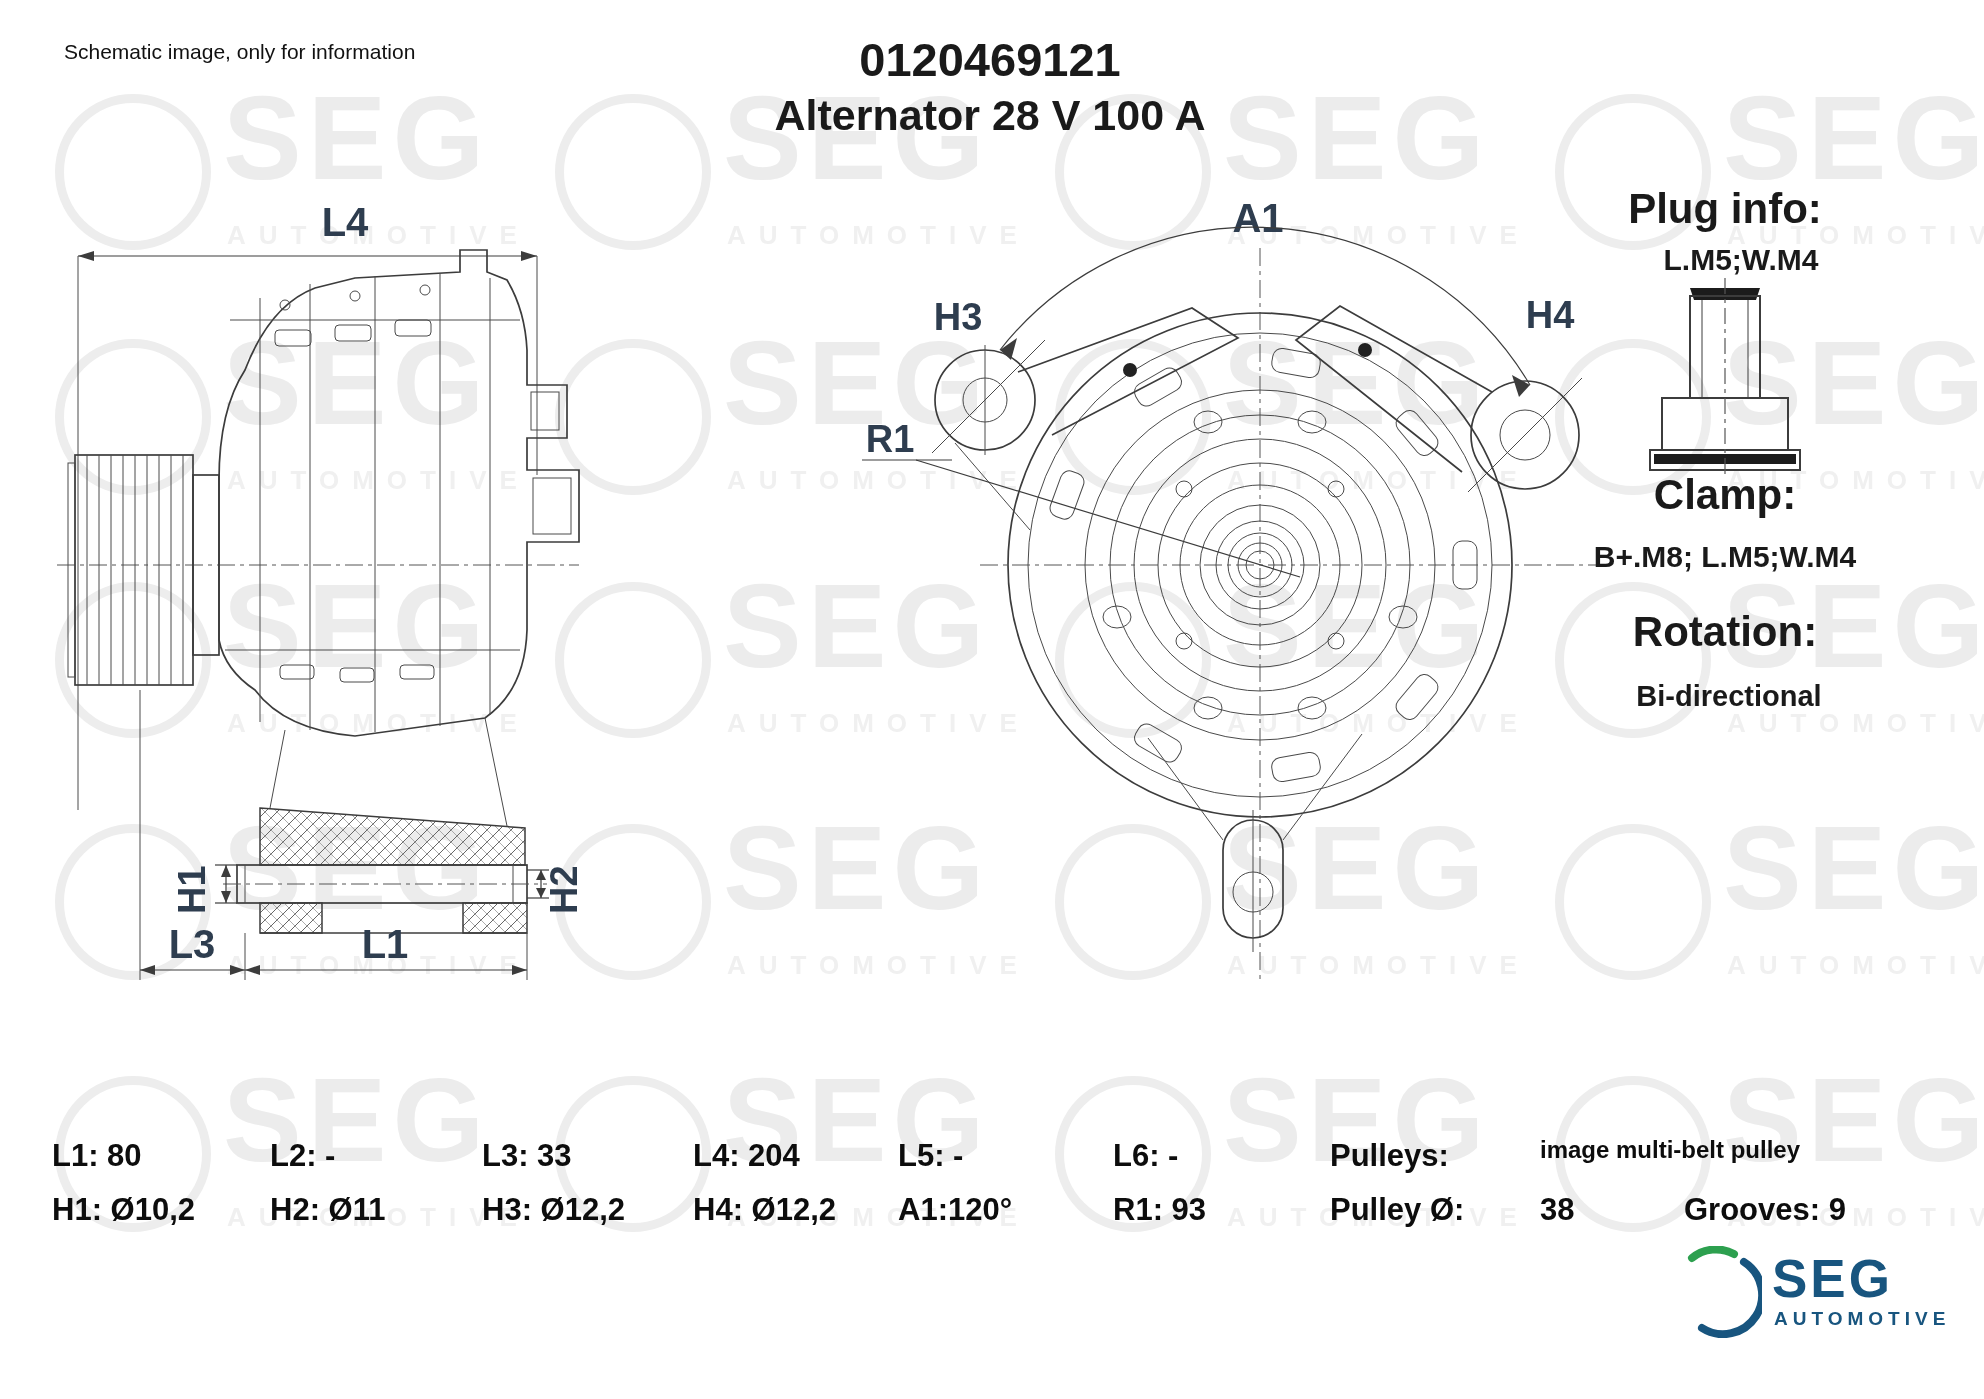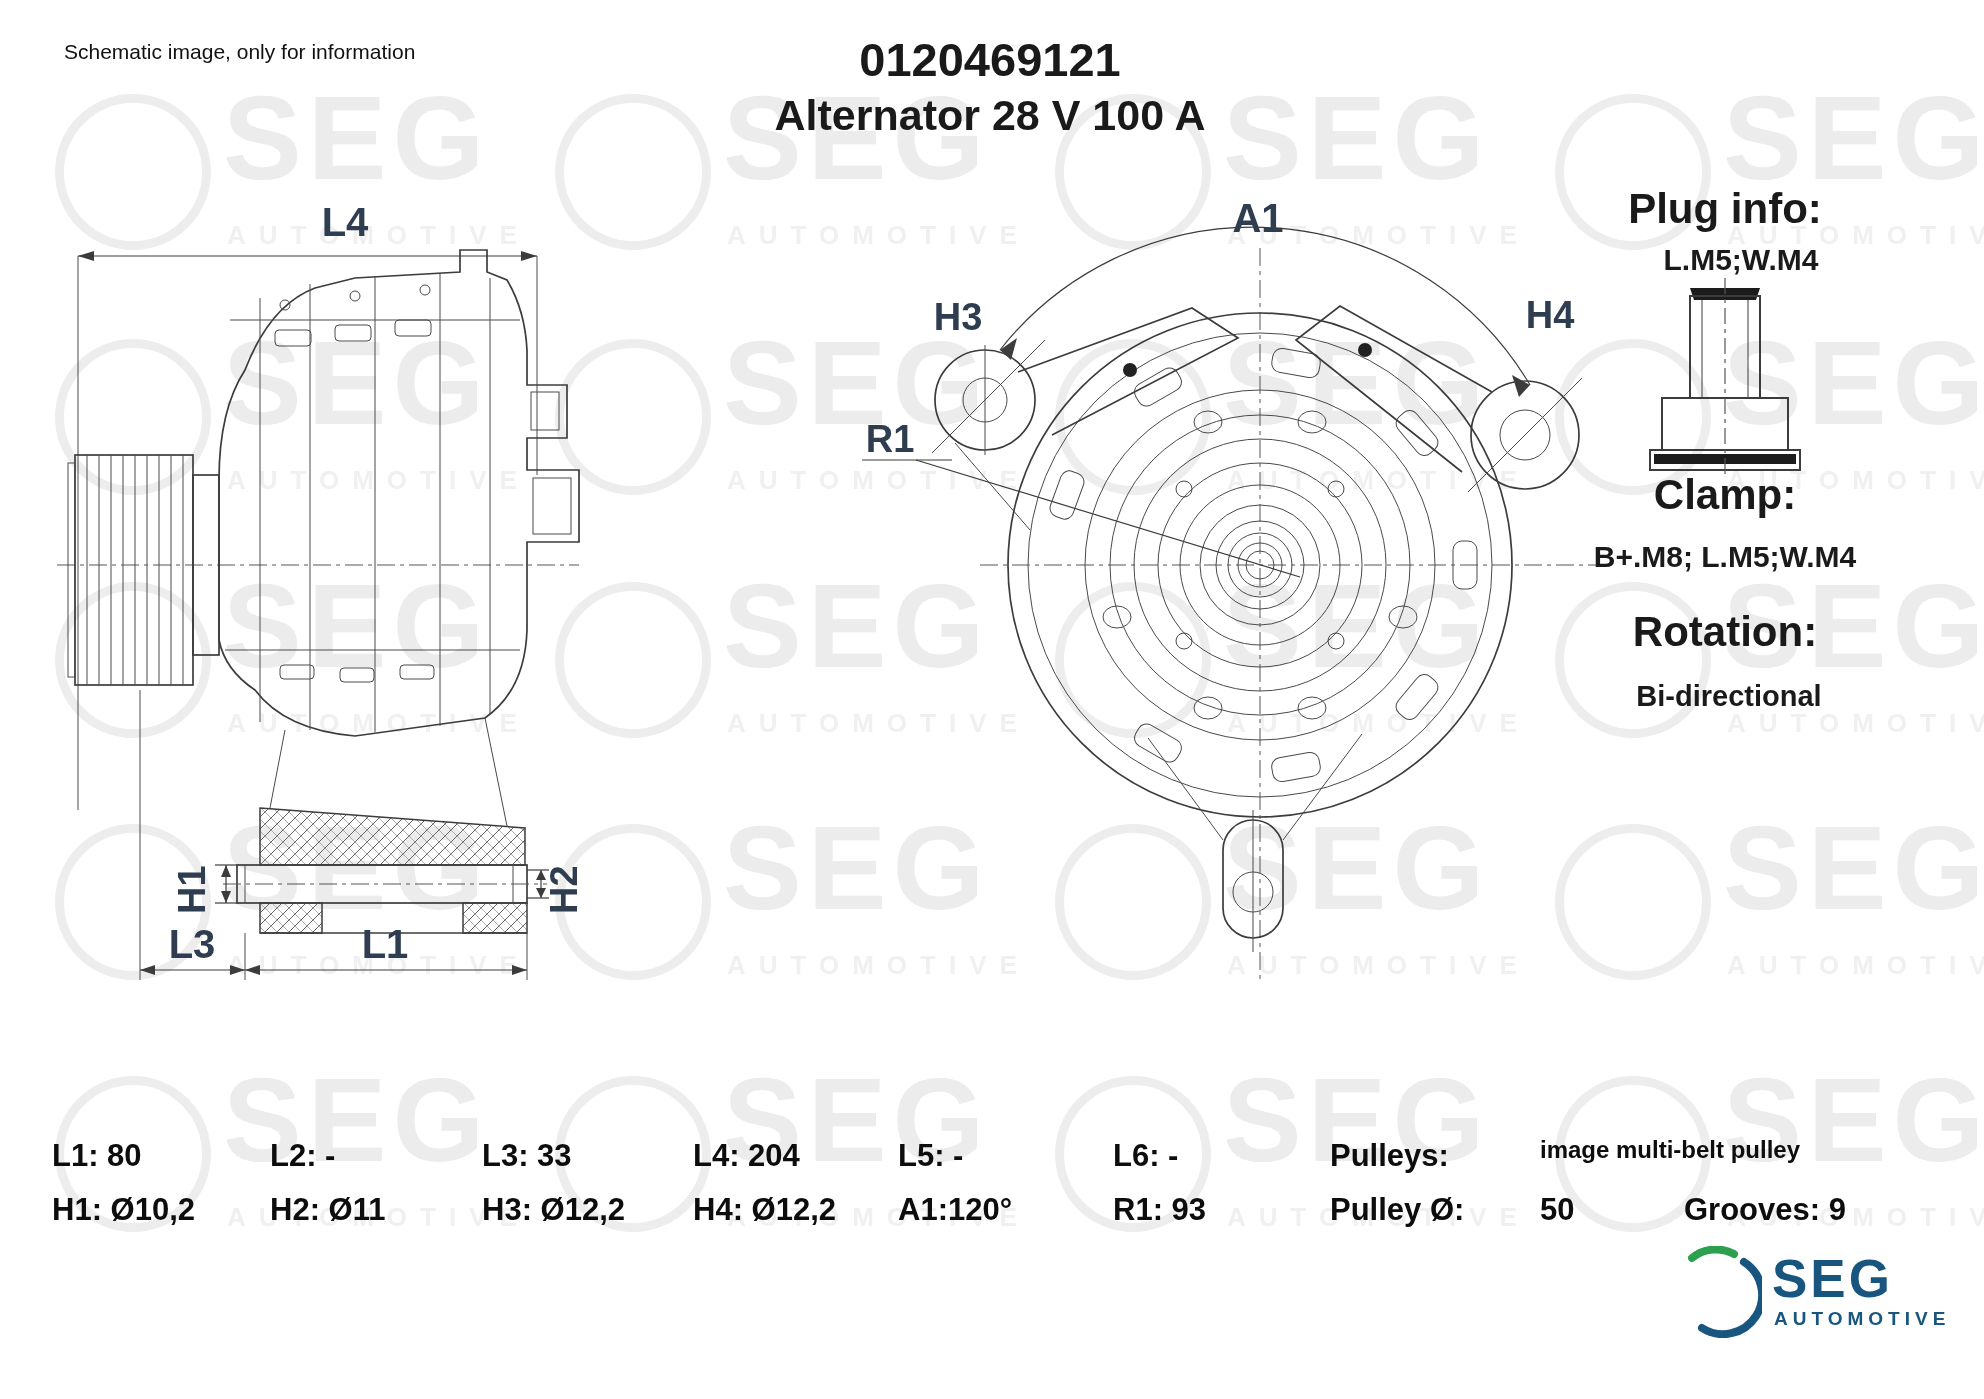--- a/index.html
+++ b/index.html
@@ -361,21 +361,21 @@
     <span class="spec r1 c7">Pulleys:</span>
     <span class="spec spec-note note-pos c8">image multi-belt pulley</span>
 
     <span class="spec r2 c1">H1: Ø10,2</span>
     <span class="spec r2 c2">H2: Ø11</span>
     <span class="spec r2 c3">H3: Ø12,2</span>
     <span class="spec r2 c4">H4: Ø12,2</span>
     <span class="spec r2 c5">A1:120°</span>
     <span class="spec r2 c6">R1: 93</span>
     <span class="spec r2 c7">Pulley Ø:</span>
-    <span class="spec r2 c8">50</span>
+    <span class="spec r2 c8">38</span>
     <span class="spec r2 c9">Grooves: 9</span>
   </div>
 
   <div class="logo">
     <svg width="90" height="92" viewBox="0 0 90 92">
       <path d="M 20,12 A 38,38 0 0 1 62,8" fill="none" stroke-width="8" stroke-linecap="round" stroke="#2da04f"></path>
       <path d="M 72,16 A 38,38 0 0 1 30,82" fill="none" stroke-width="8" stroke-linecap="round" stroke="#18557f"></path>
     </svg>
     <div class="logo-text" style="color: rgb(24, 85, 127);">SEG</div>
     <div class="logo-sub" style="color: rgb(24, 85, 127);">AUTOMOTIVE</div>

